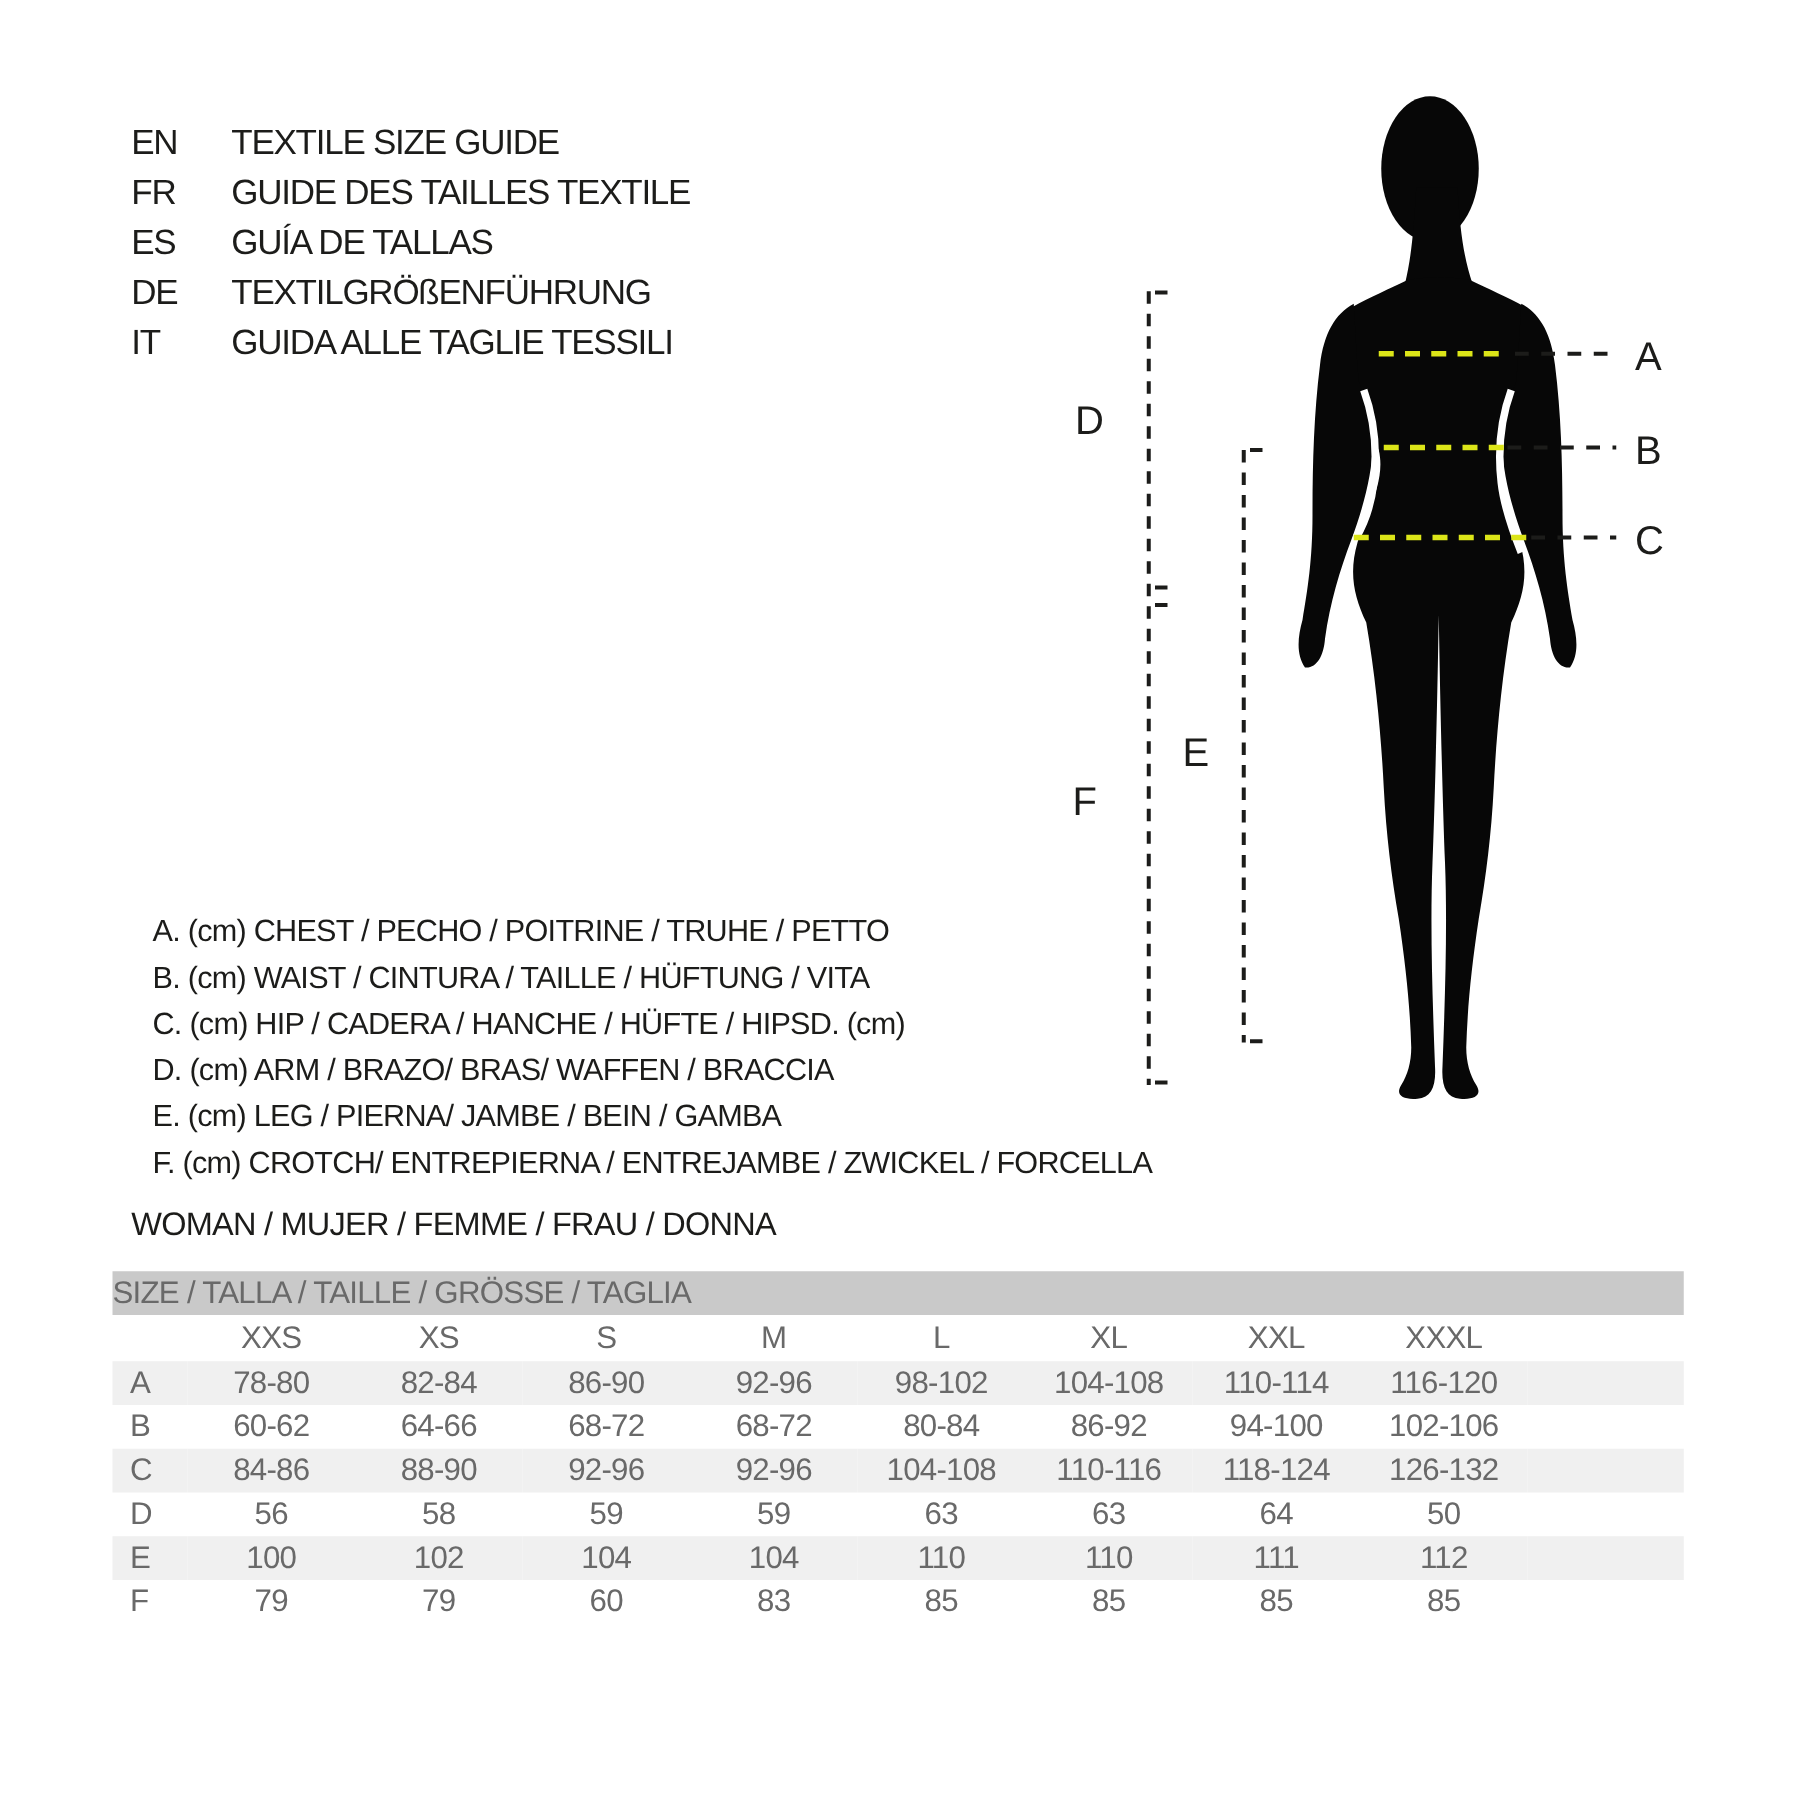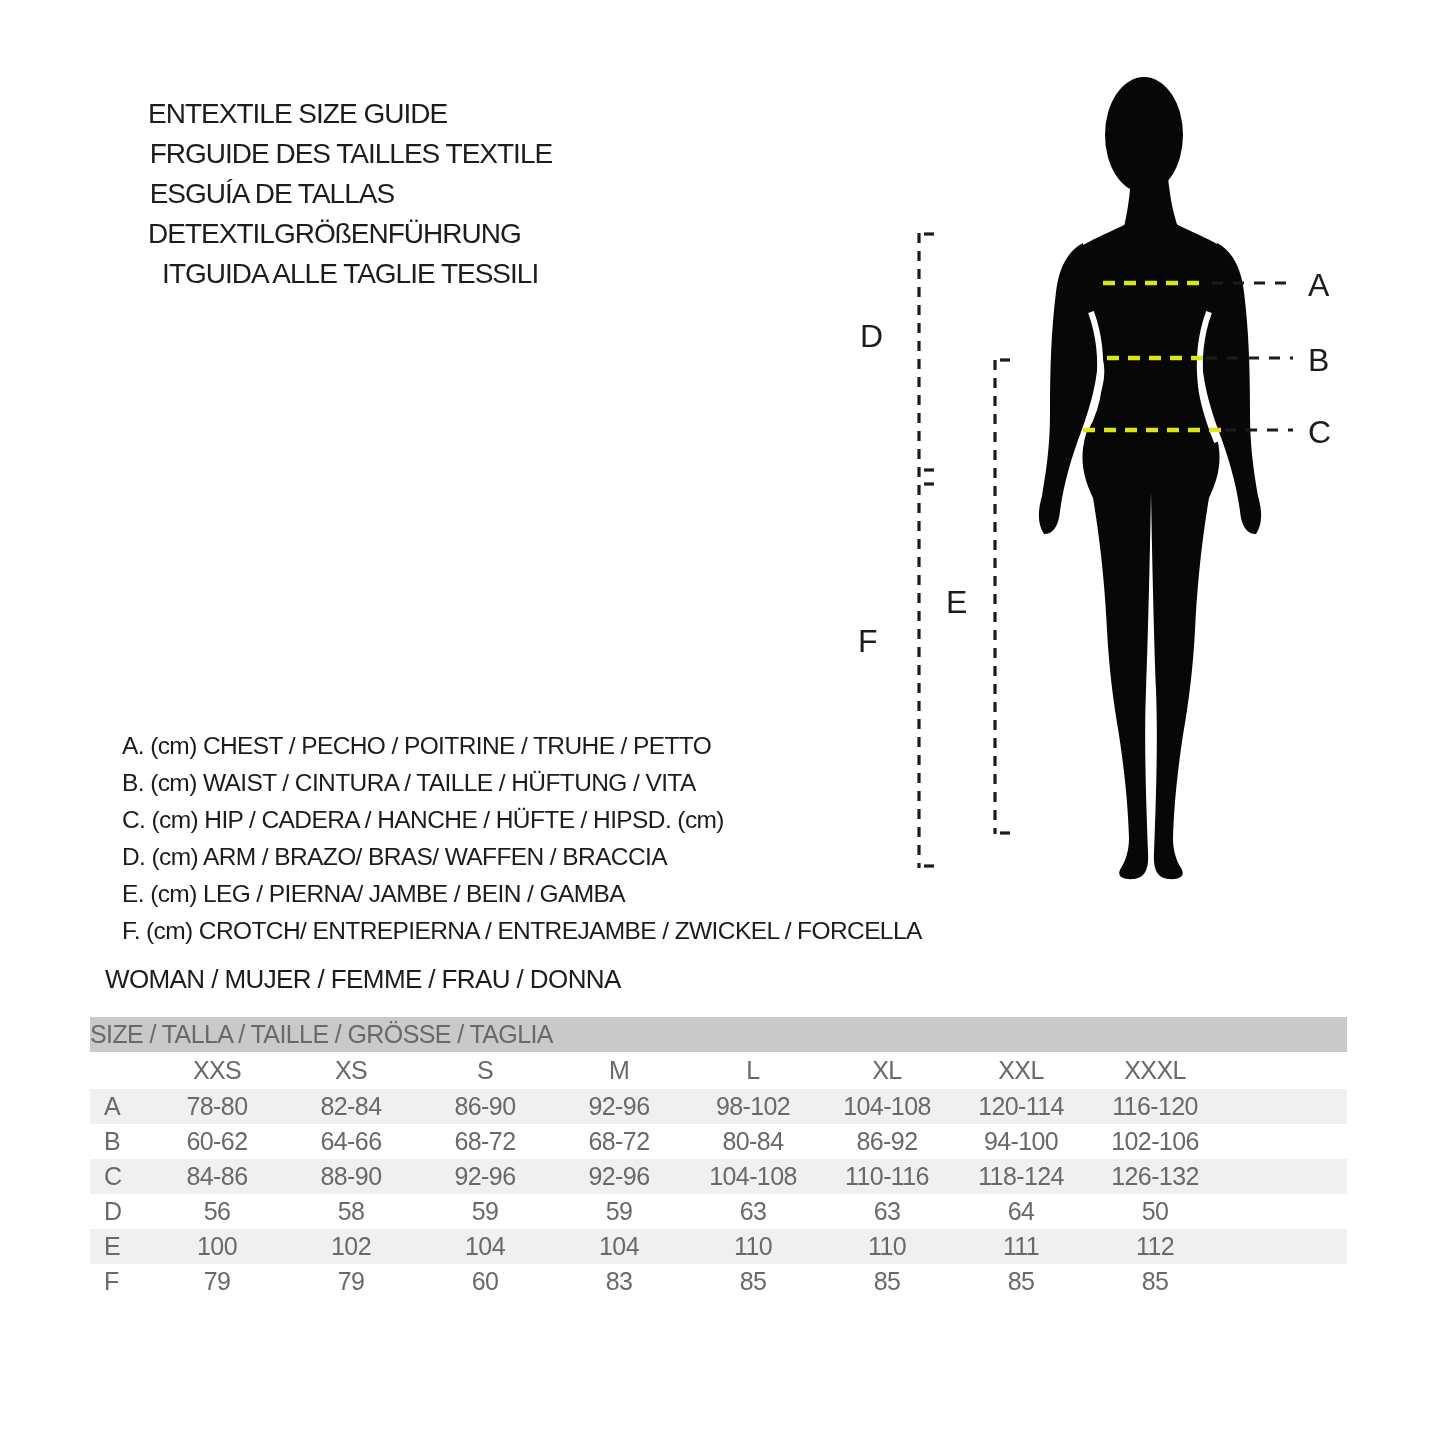--- a/index.html
+++ b/index.html
@@ -3,21 +3,21 @@
 <meta charset="utf-8">
 <style>
   html,body{margin:0;padding:0;background:#fff;}
   .page{
     position:relative;width:1445px;height:1444px;background:#ffffff;overflow:hidden;
     font-family:"Liberation Sans","DejaVu Sans",sans-serif;color:#1c1c1a;
   }
   
   .lang-block{position:absolute;left:105px;top:94px;}
   .lang-row{display:flex;height:40px;align-items:center;font-size:28px;letter-spacing:-1px;}
-  .lang-code{width:80px;flex:0 0 80px;text-align:right;}
+  .lang-code{width:80px;flex:0 0 80px;}
   .lang-title{white-space:nowrap;text-align:right;}
   
   .figure-svg{position:absolute;left:840px;top:55px;width:520px;height:890px;}
   .figure-svg text{font-family:"Liberation Sans","DejaVu Sans",sans-serif;font-size:32px;fill:#1c1c1a;letter-spacing:-1px;}
   
   .legend-block{position:absolute;left:122px;top:727px;font-size:24.5px;letter-spacing:-0.6px;}
   .legend-line{height:37px;line-height:37px;white-space:nowrap;}
   
   .audience{position:absolute;left:105px;top:964px;font-size:26px;letter-spacing:-0.6px;}
   
@@ -198,21 +198,21 @@
       </thead>
       <tbody id="size-body">
           <tr class="stripe">
             <td class="rowlabel">A</td>
             <td>78-80</td>
             <td>82-84</td>
             <td>86-90</td>
             <td>92-96</td>
             <td>98-102</td>
             <td>104-108</td>
-            <td>120-114</td>
+            <td>110-114</td>
             <td>116-120</td>
             <td></td>
           </tr>
           <tr>
             <td class="rowlabel">B</td>
             <td>60-62</td>
             <td>64-66</td>
             <td>68-72</td>
             <td>68-72</td>
             <td>80-84</td>

